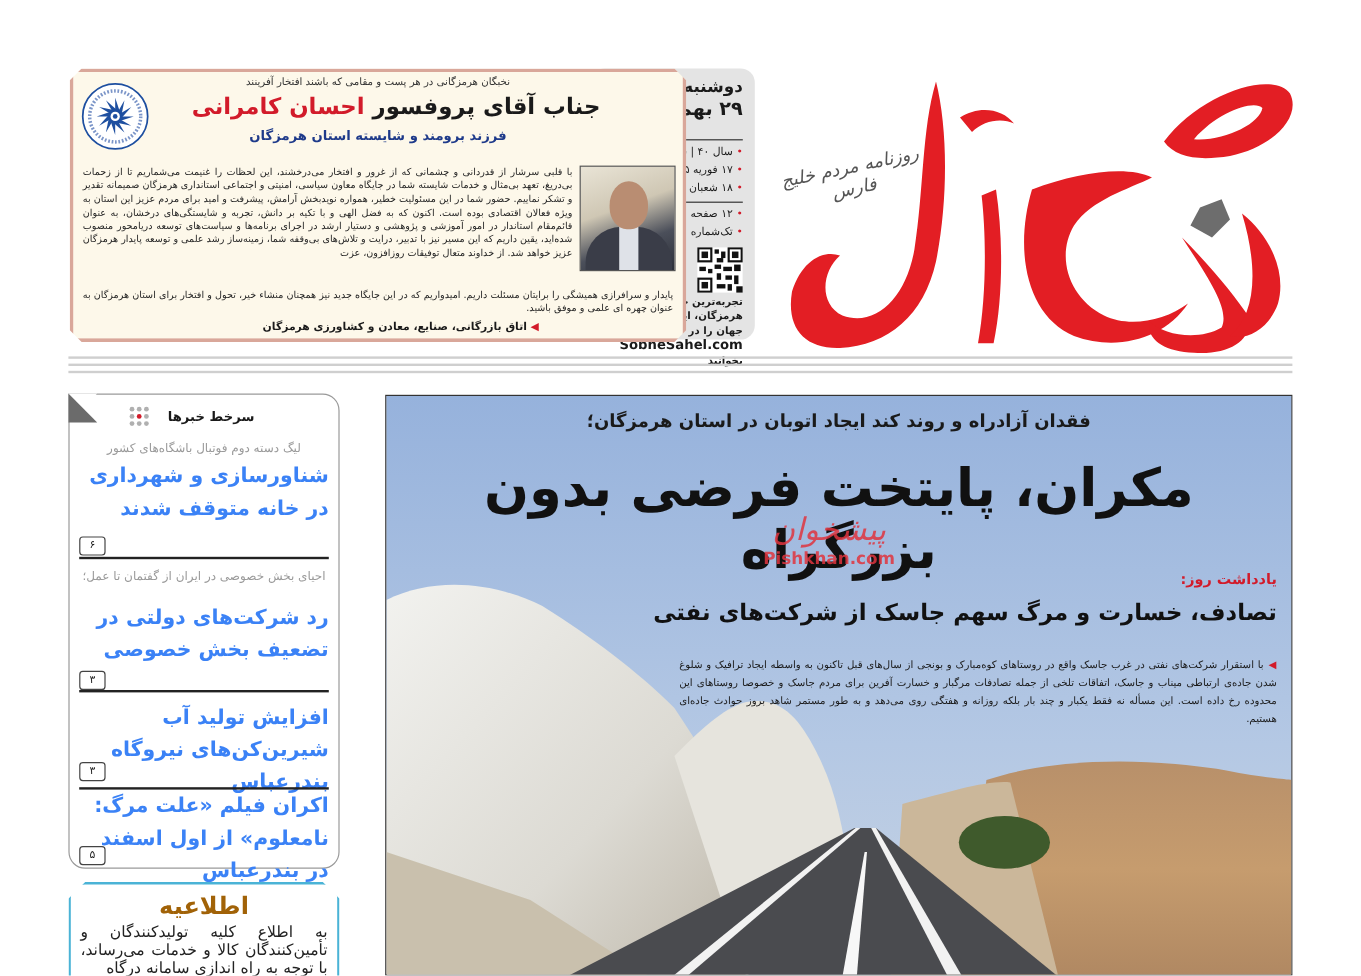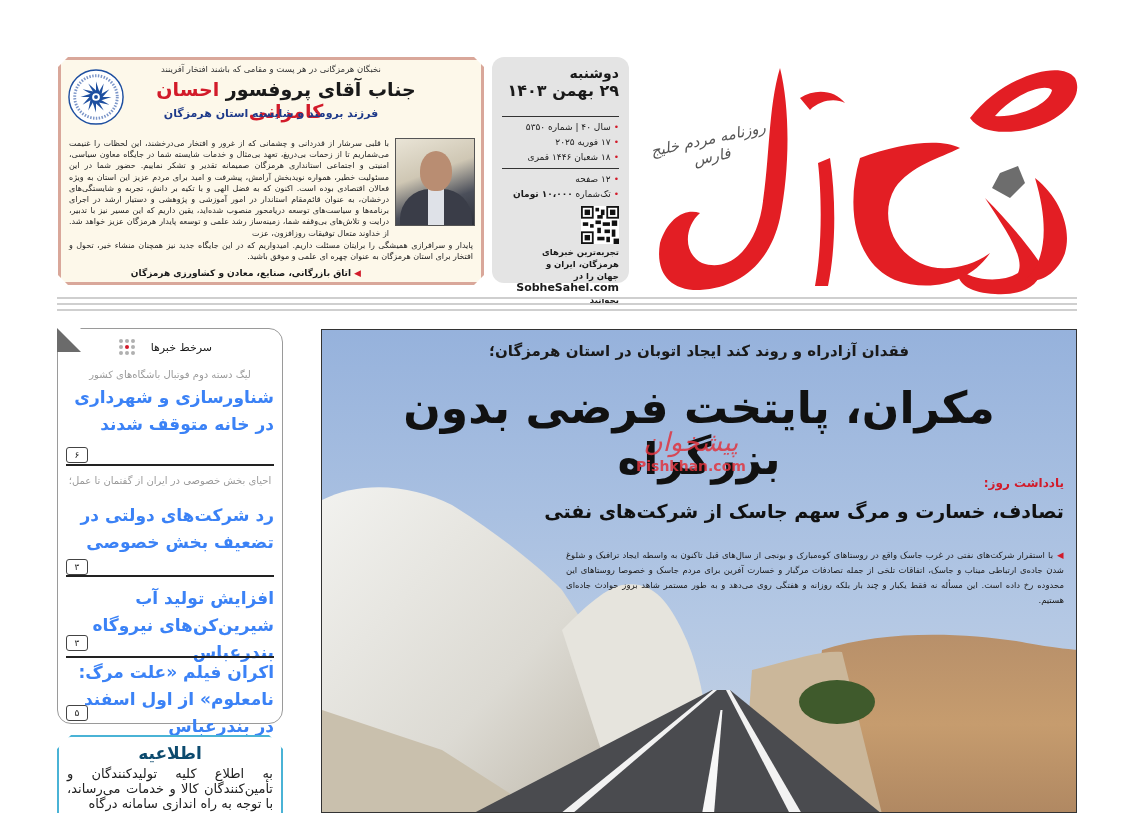--- a/index.html
+++ b/index.html
@@ -19,21 +19,21 @@
   #datebox .date { font-weight: bold; font-size: 16px; border-bottom: 1px solid #333; padding-bottom: 16px; margin-bottom: 3px; }
   #datebox .li { font-size: 9px; line-height: 15px; }
   #datebox .li .dot { color: #d21b2a; margin-left: 3px; }
   #datebox .sep { border-top: 1px solid #333; margin: 3px 0; }
   #datebox .price b { font-weight: bold; }
   #qr { width: 38px; height: 38px; margin: 4px 0 2px 0; display: block; }
   #datebox .promo { font-size: 8.5px; font-weight: bold; line-height: 12px; }
   #datebox .promo .url { font-size: 11px; }
 
   
-  #ad { position: absolute; left: 58px; top: 57px; width: 426px; height: 228px; background: #fdf8ea;
+  #ad { position: absolute; left: 58px; top: 57px; width: 514px; height: 228px; background: #fdf8ea;
     border: 3px solid #d9a79a; clip-path: polygon(10px 0, calc(100% - 10px) 0, 100% 10px, 100% calc(100% - 10px), calc(100% - 10px) 100%, 10px 100%, 0 calc(100% - 10px), 0 10px);
     direction: rtl; }
   #ad .topline { position: absolute; right: 70px; left: 70px; top: 4px; text-align: center; font-size: 8.5px; color: #333; }
   #ad .title { position: absolute; right: 40px; left: 70px; top: 18px; text-align: center; font-size: 19px; font-weight: bold; color: #1a1a1a; }
   #ad .title .red { color: #d21b2a; }
   #ad .subtitle { position: absolute; right: 70px; left: 70px; top: 47px; text-align: center; font-size: 11px; font-weight: bold; color: #1e3a8a; }
   #ad-logo { position: absolute; left: 6px; top: 8px; width: 58px; height: 58px; }
   #ad-photo { position: absolute; right: 6px; top: 78px; width: 80px; height: 88px; background: linear-gradient(160deg, #e9e4d6 0%, #cfc7b4 40%, #4b4f5a 70%, #2c2f38 100%);
     border: 1px solid #555; overflow: hidden; }
   #ad-photo .face { position: absolute; left: 24px; top: 12px; width: 32px; height: 40px; border-radius: 50% 50% 45% 45%; background: #b98d72; }
@@ -45,34 +45,34 @@
   #ad .sign .tri { color: #d21b2a; margin-left: 3px; }
 
   
   .hline { position: absolute; left: 57px; width: 1020px; height: 2px; background: #cfcfcf; }
 
   
   #newscol { position: absolute; left: 57px; top: 328px; width: 226px; height: 396px; border: 1px solid #9a9a9a; border-radius: 0 14px 14px 14px;
     background: #fff; direction: rtl; }
   #newscol .corner { position: absolute; left: -1px; top: -1px; width: 0; height: 0; border-top: 24px solid #fff; border-right: 24px solid transparent; }
   #newscol .corner2 { position: absolute; left: -1px; top: -1px; width: 0; height: 0; border-bottom: 24px solid #6b6b6b; border-right: 24px solid transparent; }
-  #newscol .head { position: absolute; right: 70px; top: 10px; font-size: 11px; font-weight: normal; display: flex; align-items: center; gap: 16px; }
+  #newscol .head { position: absolute; right: 70px; top: 10px; font-size: 11px; font-weight: bold; display: flex; align-items: center; gap: 16px; }
   .dots { display: grid; grid-template-columns: repeat(3, 4px); gap: 2px; }
   .dots span { width: 4px; height: 4px; border-radius: 50%; background: #b0b0b0; }
   .dots span.r { background: #d21b2a; }
   .news { position: absolute; right: 8px; left: 8px; text-align: center; }
   .news .kicker { font-size: 10px; color: #9a9a9a; }
   .news .hl { font-size: 17px; font-weight: bold; line-height: 27px; color: #3b82f6; text-align: right; }
   .news .page { position: absolute; left: 0; width: 22px; height: 16px; border: 1px solid #444; border-radius: 3px; font-size: 9px; text-align: center; line-height: 14px; background: #fff; }
   .news .rule { position: absolute; left: 0; right: 0; height: 1.5px; background: #222; }
 
   
   #notice { position: absolute; left: 57px; top: 735px; width: 226px; height: 90px; border: 2px solid #4ab3d6; border-radius: 14px 14px 0 0;
     clip-path: polygon(14px 0, calc(100% - 14px) 0, 100% 14px, 100% 100%, 0 100%, 0 14px); background: #fff; direction: rtl; padding: 6px 8px; }
-  #notice .t { text-align: center; font-size: 17px; font-weight: bold; color: #0c4a6e; margin-bottom: 3px; }
+  #notice .t { text-align: center; font-size: 20px; font-weight: bold; color: #a16207; margin-bottom: 3px; }
   #notice .b { font-size: 13px; line-height: 15px; text-align: justify; color: #222; }
 
   
   #main { position: absolute; left: 321px; top: 329px; width: 756px; height: 484px; overflow: hidden; border: 1px solid #333;
     background: linear-gradient(180deg, #9db7dc 0%, #a9c1e1 40%, #b5c9e3 60%, #c3cfe0 68%, #c9b9a0 72%, #b99a77 85%, #a9896a 100%); }
   #main svg.scene { position: absolute; left: 0; top: 0; width: 756px; height: 484px; }
   #main .overtitle { position: absolute; left: 0; right: 0; top: 12px; text-align: center; direction: rtl; font-size: 15px; font-weight: bold; color: #1a1a1a; }
   #main .headline { position: absolute; left: 6px; right: 6px; top: 52px; text-align: center; direction: rtl; font-size: 44px; font-weight: bold; color: #111; letter-spacing: -1px; }
   #main .label { position: absolute; right: 12px; top: 146px; direction: rtl; font-size: 12px; font-weight: bold; color: #d21b2a; }
   #main .sub { position: absolute; right: 12px; top: 170px; direction: rtl; font-size: 19px; font-weight: bold; color: #111; }

